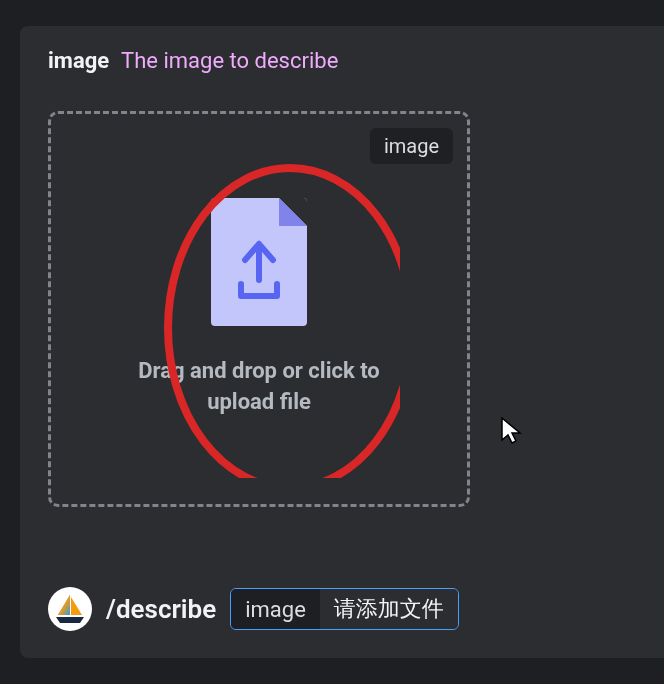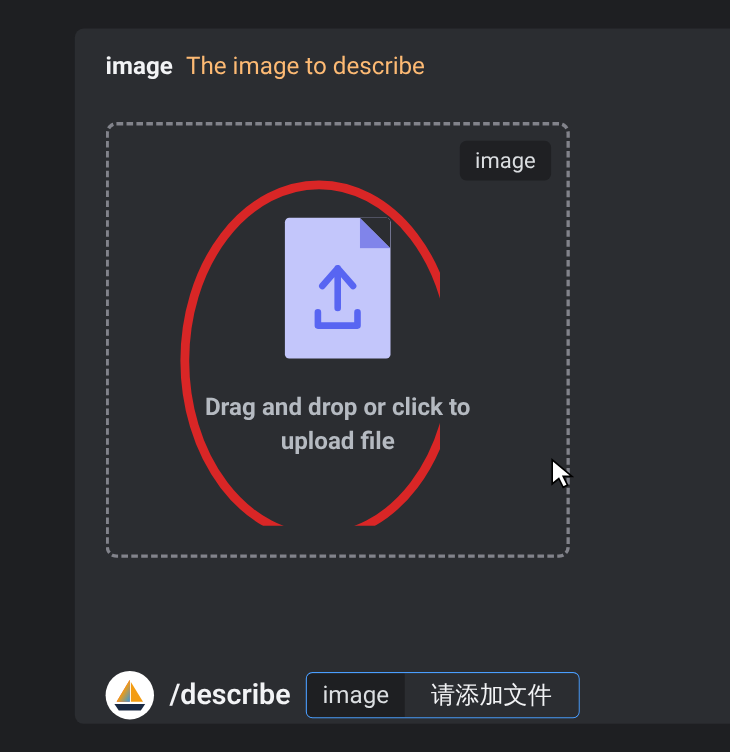--- a/index.html
+++ b/index.html
@@ -16,35 +16,34 @@
       overflow: hidden;
     }
     .panel {
       background: #2b2d31;
       position: absolute;
       top: 26px;
       left: 20px;
       right: 0;
       bottom: 26px;
       border-radius: 8px 0 0 8px;
-      margin-left: 48px;
     }
     .header {
       padding: 22px 28px 18px 28px;
       display: flex;
       align-items: baseline;
       gap: 12px;
     }
     .header-title {
       color: #f2f3f5;
       font-size: 22px;
       font-weight: 700;
     }
     .header-desc {
-      color: #fdba74;
+      color: #f0abfc;
       font-size: 22px;
       font-weight: 400;
     }
     .dropzone {
       margin: 20px 28px 0 28px;
       width: 422px;
       height: 396px;
       border: 3px dashed #82838b;
       border-radius: 10px;
       position: relative;
@@ -114,21 +113,21 @@
     .annotation-circle {
       position: absolute;
       top: 158px;
       left: 160px;
       width: 240px;
       height: 320px;
       pointer-events: none;
     }
     .command-row {
       position: absolute;
-      bottom: 4px;
+      bottom: 27px;
       left: 28px;
       display: flex;
       align-items: center;
       gap: 14px;
     }
     .app-avatar {
       width: 44px;
       height: 44px;
       border-radius: 50%;
       background: #ffffff;
@@ -156,21 +155,21 @@
       font-size: 22px;
       padding: 6px 14px;
       height: 100%;
       display: flex;
       align-items: center;
     }
     .param-value {
       background: #2b2d31;
       color: #f2f3f5;
       font-size: 22px;
-      padding: 6px 24px;
+      padding: 6px 14px;
       height: 100%;
       display: flex;
       align-items: center;
     }
     .cursor {
       position: absolute;
       top: 416px;
       left: 500px;
       pointer-events: none;
     }

